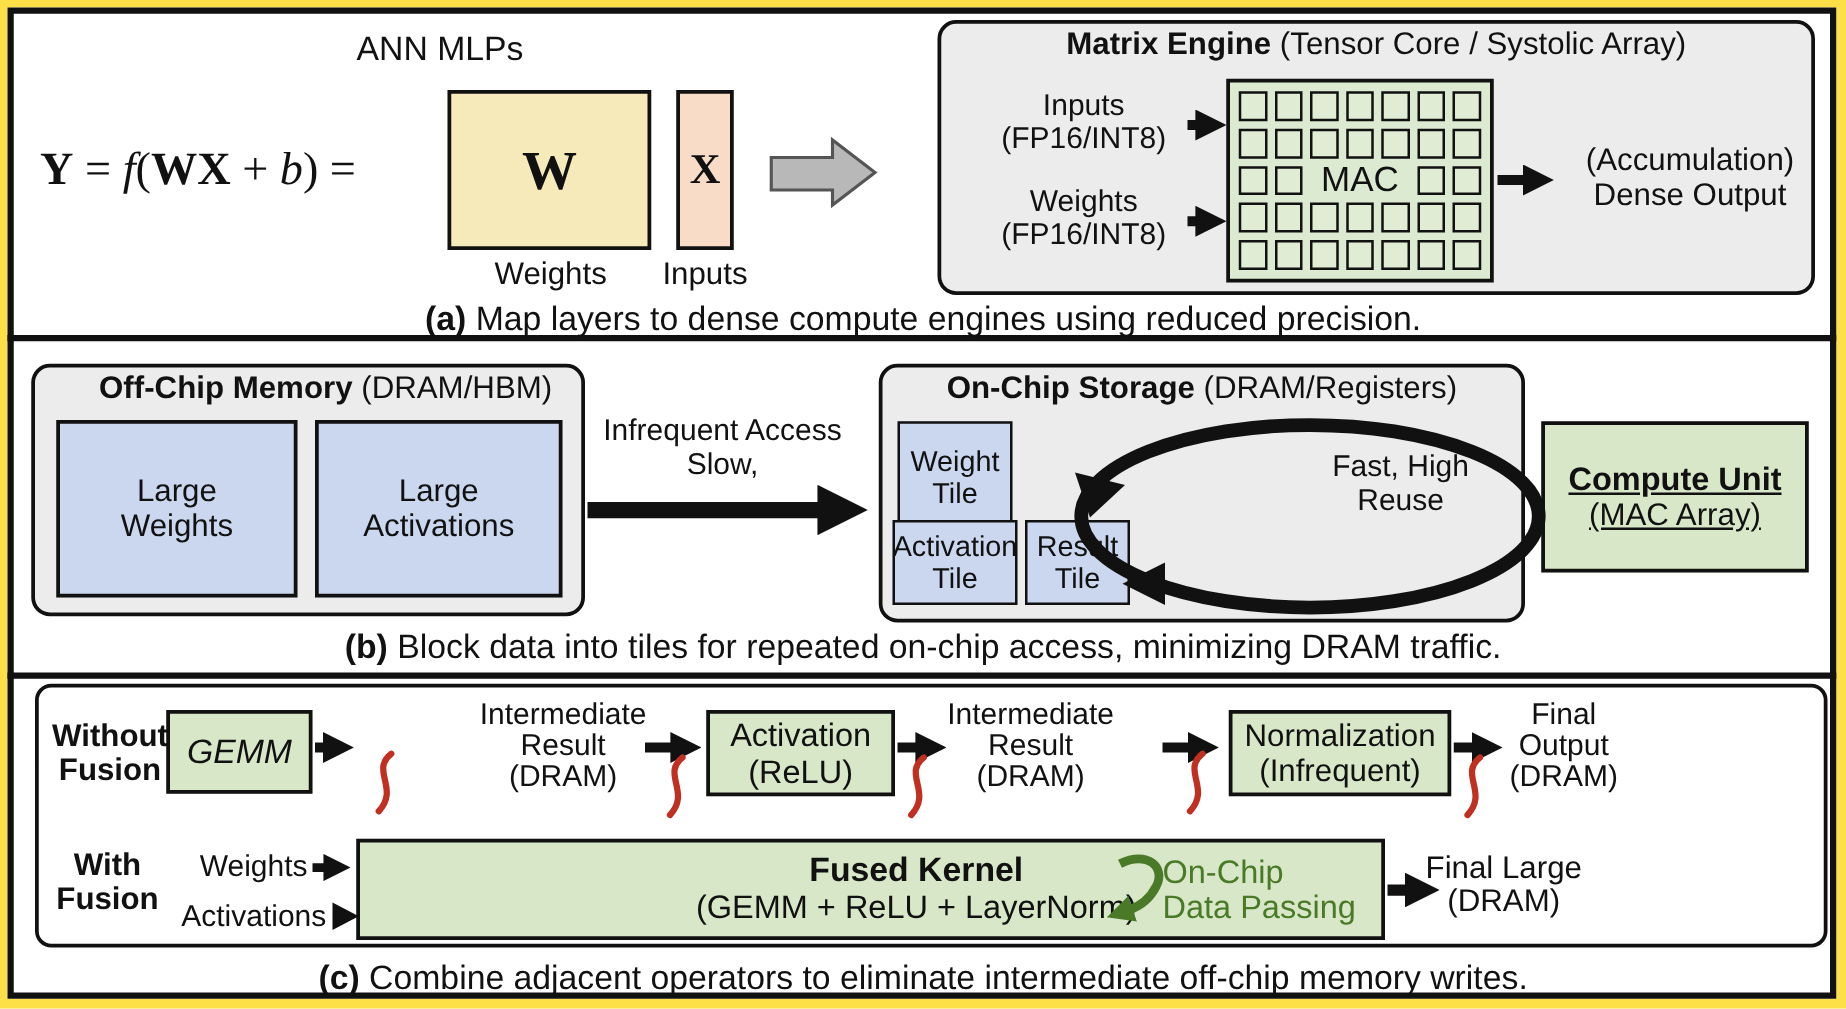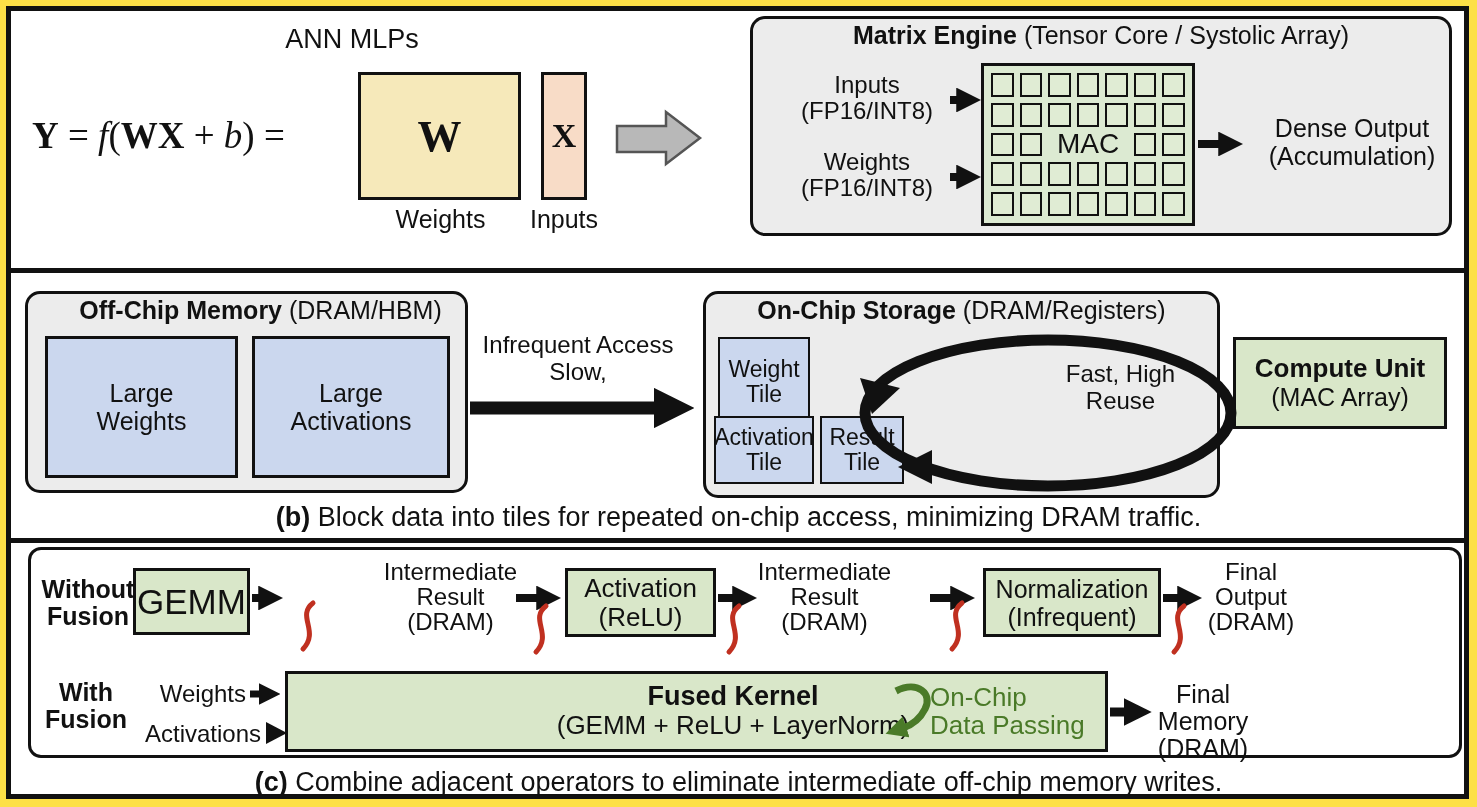--- a/index.html
+++ b/index.html
@@ -99,24 +99,27 @@
       <div class="mac-cell"></div>
       <div class="mac-cell"></div>
       <div class="mac-cell"></div>
       <div class="mac-cell"></div>
       <div class="mac-cell"></div>
       <div class="mac-cell"></div>
     </div>
   <div class="lbl" style="left:1026px;top:129px;width:124px;height:32px;font-size:28px;z-index:3;">MAC</div>
 
   <div class="lbl" style="left:1252px;top:114px;width:200px;font-size:25px;line-height:28px;">
+    <div>(Accumulation)</div>
     <div>Dense Output</div>
-    <div>(Accumulation)</div>
-  </div>
-
+  </div>
+
+  <div class="cap" style="top:240px;">
+    <span class="b">(a)</span><span> Map layers to dense compute engines using reduced precision.</span>
+  </div>
 
   <div class="panel" style="left:25px;top:291px;width:443px;height:202px;border-width:3.5px;"></div>
   <div class="lbl" style="left:25px;top:297px;width:471px;font-size:25px;">
     <span class="b">Off-Chip Memory</span><span> (DRAM/HBM)</span>
   </div>
   <div class="bx blue" style="left:45px;top:336px;width:193px;height:142px;font-size:25px;line-height:28px;">
     <div>Large</div>
     <div>Weights</div>
   </div>
   <div class="bx blue" style="left:252px;top:336px;width:198px;height:142px;font-size:25px;line-height:28px;">
@@ -142,37 +145,37 @@
     <div>Tile</div>
   </div>
   <div class="bx blue" style="left:820px;top:416px;width:84px;height:68px;font-size:23px;line-height:25px;border-width:2.5px;">
     <div>Result</div>
     <div>Tile</div>
   </div>
   <div class="lbl" style="left:1038px;top:360px;width:165px;font-size:24px;line-height:27px;">
     <div>Fast, High</div>
     <div>Reuse</div>
   </div>
-  <div class="bx green" style="left:1233px;top:337px;width:214px;height:92px;border-width:3.5px;line-height:29px;">
+  <div class="bx green" style="left:1233px;top:337px;width:214px;height:121px;border-width:3.5px;line-height:29px;text-decoration:underline;">
     <div class="b" style="font-size:26px;">Compute Unit</div>
     <div style="font-size:25px;">(MAC Array)</div>
   </div>
 
   <div class="cap" style="top:502px;">
     <span class="b">(b)</span><span> Block data into tiles for repeated on-chip access, minimizing DRAM traffic.</span>
   </div>
 
   <div class="abs" style="left:28px;top:547px;width:1434px;height:211px;border:3.5px solid #111;
        border-radius:13px;box-sizing:border-box;background:#fff;z-index:1;"></div>
 
   <div class="lbl b" style="left:28px;top:576px;width:120px;font-size:25px;line-height:27px;">
     <div>Without</div>
     <div>Fusion</div>
   </div>
-  <div class="bx green" style="left:133px;top:568px;width:117px;height:67px;font-size:35px;">
+  <div class="bx green" style="left:133px;top:568px;width:117px;height:67px;font-size:27px;font-style:italic;">
     <div>GEMM</div>
   </div>
   <div class="lbl" style="left:378px;top:559px;width:145px;font-size:24px;line-height:25px;">
     <div>Intermediate</div>
     <div>Result</div>
     <div>(DRAM)</div>
   </div>
   <div class="bx green" style="left:565px;top:568px;width:151px;height:69px;font-size:26px;line-height:29px;">
     <div>Activation</div>
     <div>(ReLU)</div>
@@ -203,21 +206,21 @@
     <div class="abs" style="left:145px;top:8px;width:600px;text-align:center;line-height:29px;">
       <div class="b" style="font-size:27px;">Fused Kernel</div>
       <div style="font-size:26px;">(GEMM + ReLU + LayerNorm)</div>
     </div>
   </div>
   <div class="lbl grn" style="left:930px;top:683px;width:170px;text-align:left;font-size:26px;line-height:28px;font-weight:500;">
     <div>On-Chip</div>
     <div>Data Passing</div>
   </div>
   <div class="lbl" style="left:1138px;top:681px;width:130px;font-size:25px;line-height:27px;">
-    <div>Final Memory</div>
+    <div>Final Large</div>
     <div>(DRAM)</div>
   </div>
 
   <div class="cap" style="top:767px;">
     <span class="b">(c)</span><span> Combine adjacent operators to eliminate intermediate off-chip memory writes.</span>
   </div>
 
   <svg class="overlay" width="1477" height="807" viewBox="0 0 1477 807">
     <defs>
       <marker id="ah" viewBox="0 0 10 10" refX="1.5" refY="5" markerWidth="3.1" markerHeight="3.1" orient="auto" markerUnits="strokeWidth">

